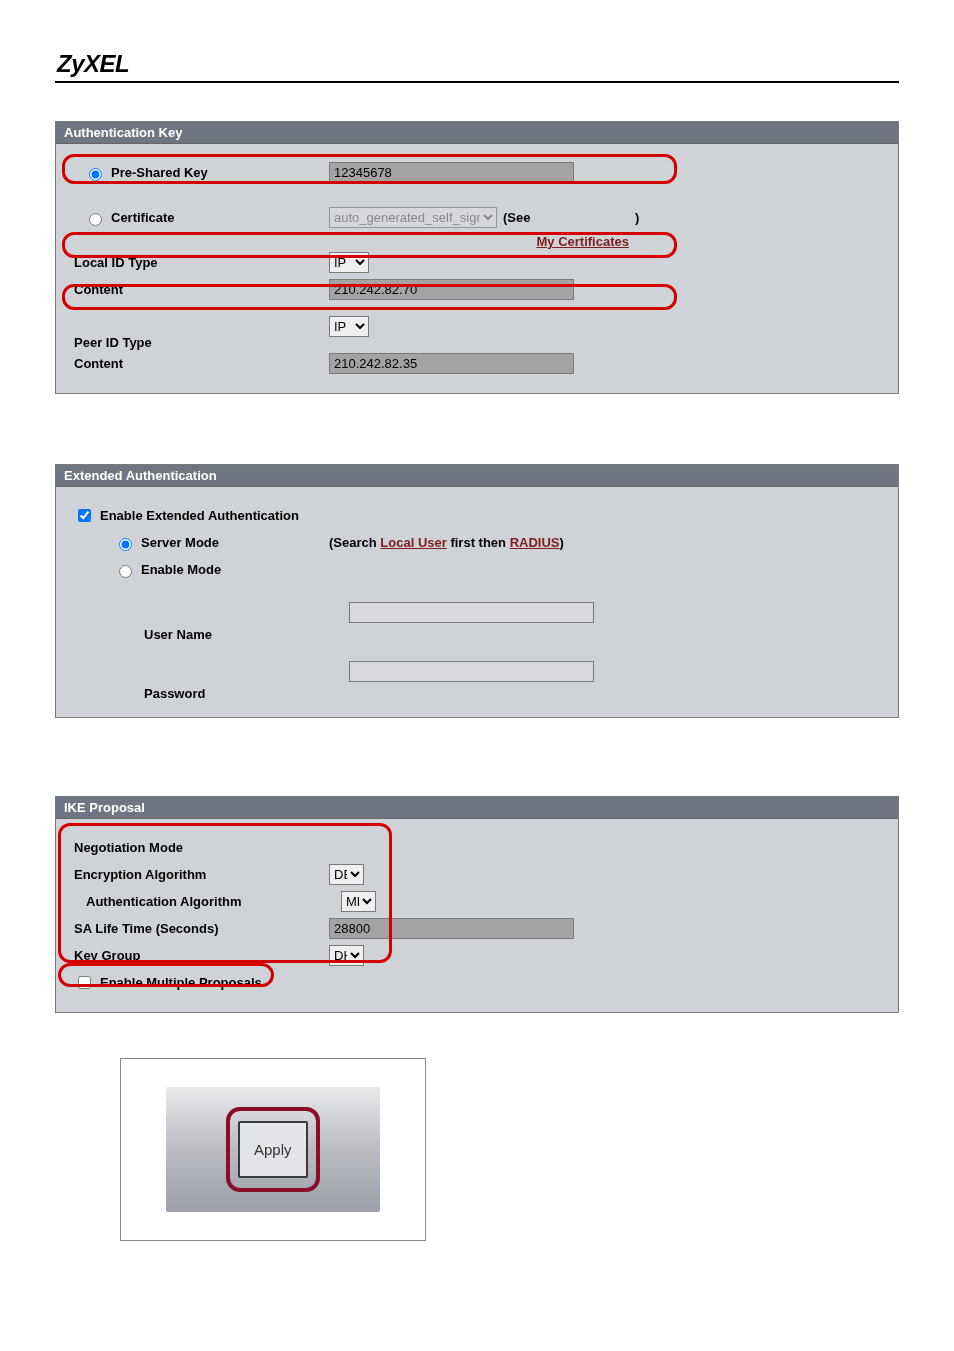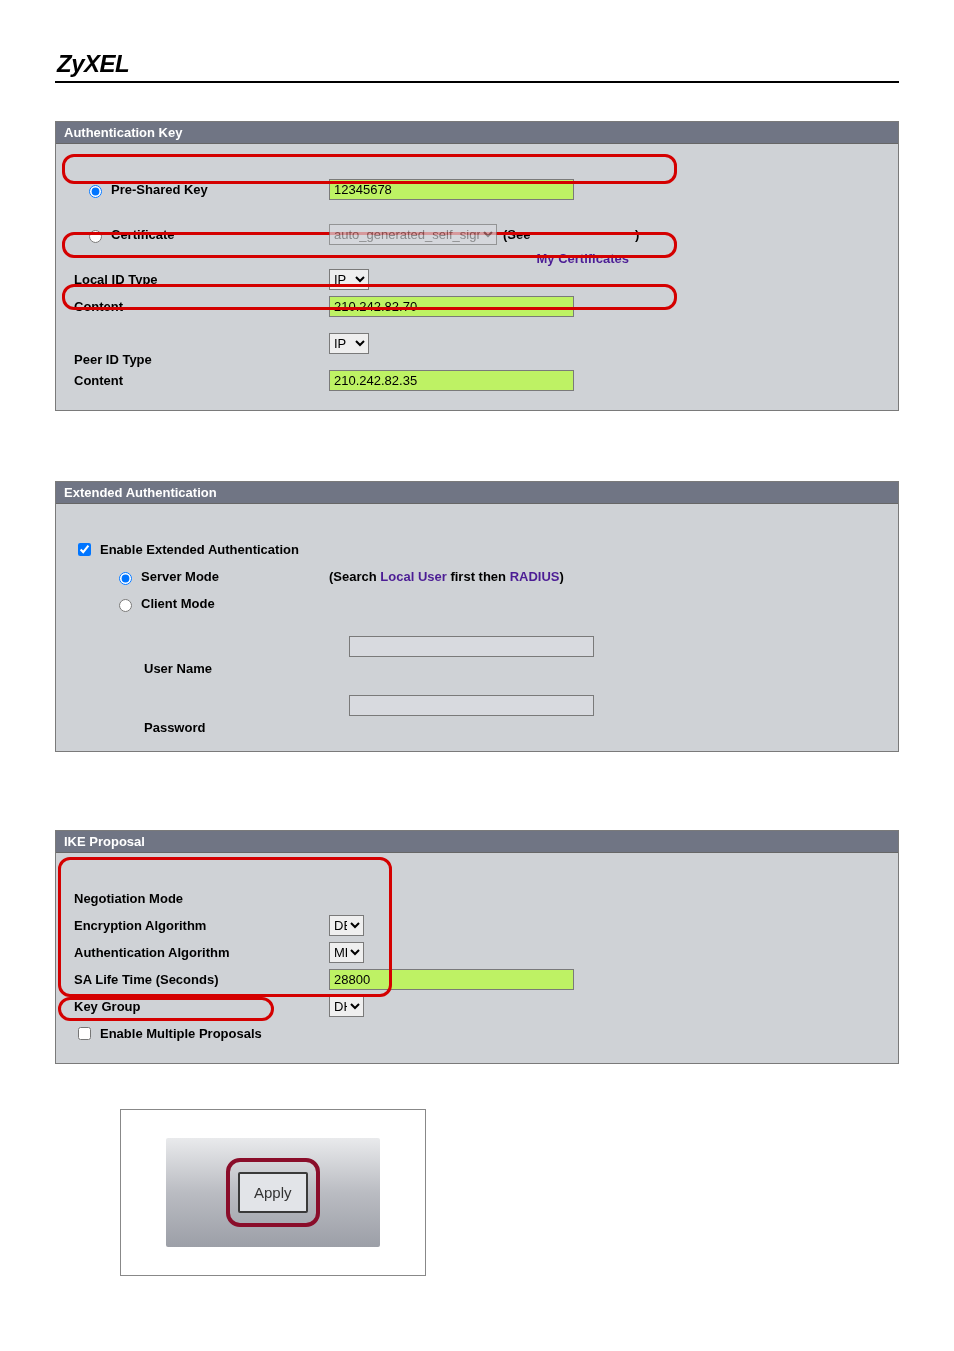--- a/index.html
+++ b/index.html
@@ -33,21 +33,21 @@
   }
   .panel-header {
     background: #707584;
     color: #fff;
     font-weight: bold;
     font-size: 13px;
     padding: 3px 8px;
     border-bottom: 1px solid #666;
   }
   .panel-body {
-    padding: 32px 18px 16px 18px;
+    padding: 15px 18px 16px 18px;
   }
   .row {
     display: flex;
     align-items: center;
     min-height: 27px;
     margin-bottom: 0px;
   }
   .lbl-col {
     width: 255px;
     font-weight: bold;
@@ -68,21 +68,21 @@
     display: flex;
     align-items: center;
     gap: 6px;
   }
   input[type=text].txt {
     width: 245px;
     height: 21px;
     font-size: 13px;
     padding: 0 4px;
     border: 1px solid #7a7a7a;
-    background: #bef264;
+    background: #a3a3a3;
   }
   input[type=text].txt.dis {
     background: #d8dadf;
     color: #6a6a6a;
   }
   select.sel {
     height: 21px;
     font-size: 13px;
     border: 1px solid #7a7a7a;
     background: #efefef;
@@ -95,21 +95,21 @@
   .sel-64 { width: 68px; }
   .sel-56 { width: 35px; }
   .sel-200 { width: 168px; }
   .txt-60 { width: 55px; }
   .radio-dot {
     width: 13px; height: 13px;
   }
   .chk {
     width: 13px; height: 13px;
   }
-  .link { color: #4c1d95; cursor: pointer; margin-top: 48px; }
+  .link { color: #7f1d1d; text-decoration: underline; cursor: pointer; margin-top: 48px; }
   .bold { font-weight: bold; }
   .paren-text { font-weight: bold; }
 
   
   .hl {
     border: 3px solid #d40000;
     border-radius: 12px;
     position: absolute;
     pointer-events: none;
   }
@@ -127,21 +127,21 @@
     background: linear-gradient(#e9eaec, #babcc2 50%, #9c9fa7);
     padding: 20px 60px;
     border-radius: 2px;
     display: flex;
     justify-content: center;
     align-items: center;
   }
   .apply-btn {
     border: 2px solid #3a3a3a;
     background: #e2e4e8;
-    padding: 10px 14px;
+    padding: 18px 14px;
     font-size: 15px;
     color: #333;
     border-radius: 2px;
     cursor: pointer;
   }
   .apply-hl {
     border: 4px solid #8a0d2a;
     border-radius: 14px;
     padding: 10px 8px;
     display: inline-block;
@@ -245,21 +245,21 @@
         </div>
         <div class="val-col">
           <span class="paren-text">
             <span>(Search </span><a class="link">Local User</a><span> first then </span><a class="link">RADIUS</a><span>)</span>
           </span>
         </div>
       </div>
       <div class="row">
         <div class="lbl-col indent">
           <input type="radio" class="radio-dot" style="">
-          <span>Client Mode</span>
+          <span>Enable Mode</span>
         </div>
         <div class="val-col"></div>
       </div>
       <div class="row">
         <div class="lbl-col indent2" style="width:275px;">
           <span>User Name</span>
         </div>
         <div class="val-col">
           <input type="text" class="txt dis" disabled="" style="">
         </div>
@@ -293,21 +293,21 @@
         <div class="lbl-col" style="padding-left:0;">
           <span>Encryption Algorithm</span>
         </div>
         <div class="val-col">
           <select class="sel sel-56">
             <option>DES</option>
           </select>
         </div>
       </div>
       <div class="row">
-        <div class="lbl-col" style="padding-left:0;">
+        <div class="lbl-col" style="padding-left:0;margin-left:12px;">
           <span>Authentication Algorithm</span>
         </div>
         <div class="val-col">
           <select class="sel sel-56">
             <option>MD5</option>
           </select>
         </div>
       </div>
       <div class="row">
         <div class="lbl-col" style="padding-left:0;">

